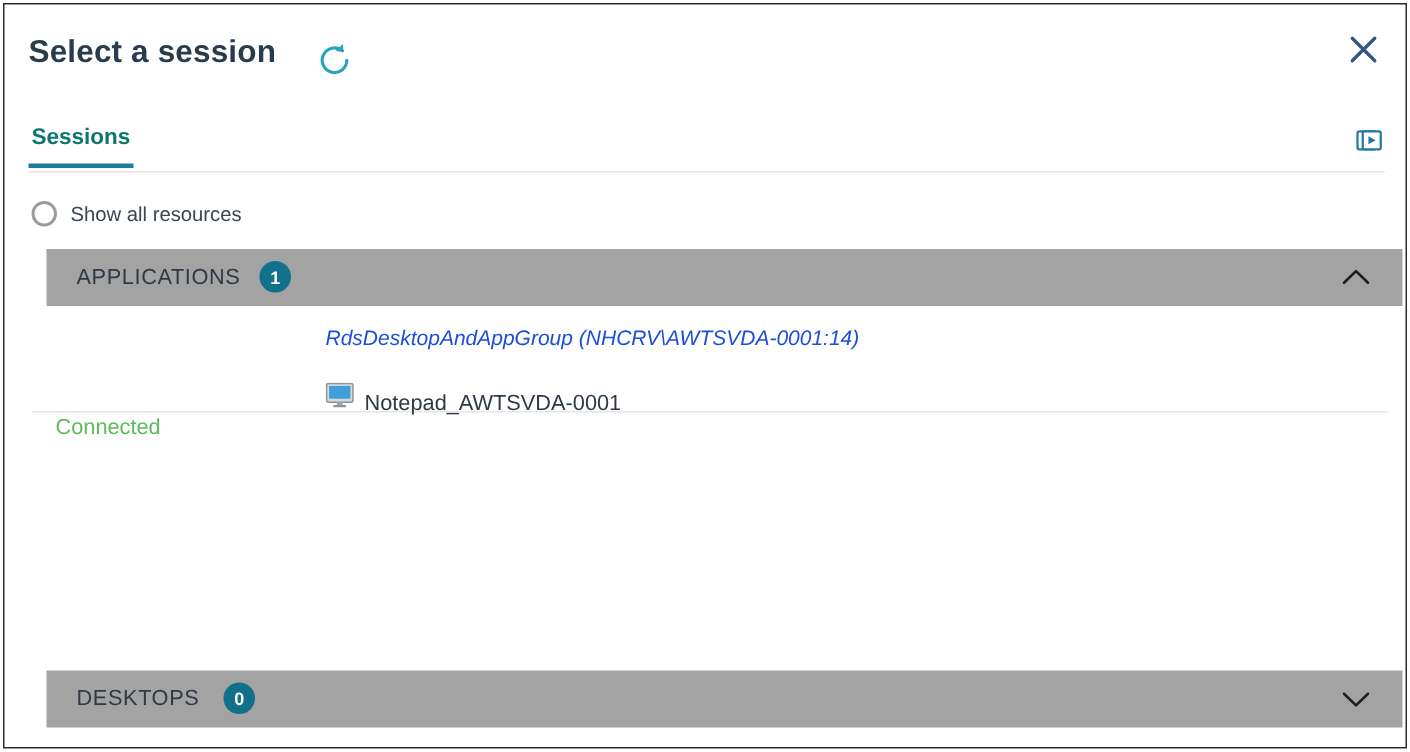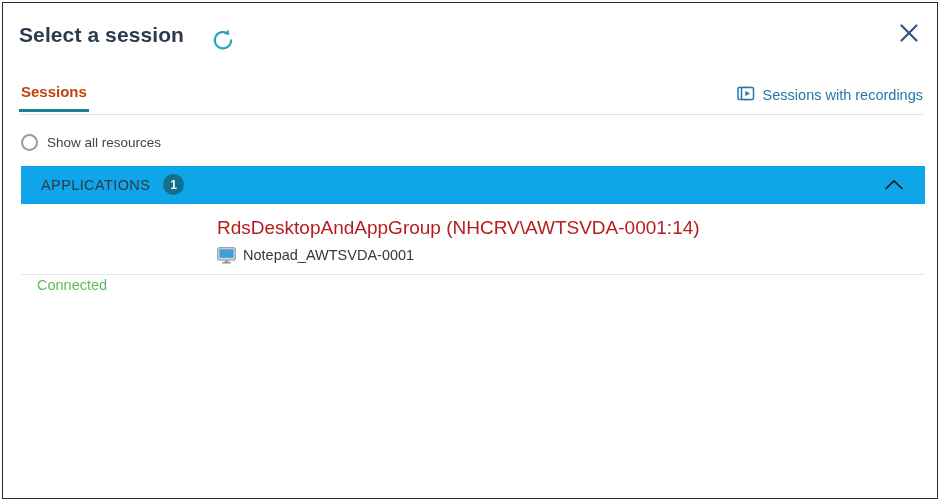--- a/index.html
+++ b/index.html
@@ -76,21 +76,21 @@
     width: 904px;
     height: 34px;
   }
   .tab {
     position: absolute;
     left: 0;
     top: 0;
     padding: 0 2px 9px 2px;
     font-size: 15px;
     font-weight: bold;
-    color: #c2410c;
+    color: #0f766e;
     cursor: pointer;
     white-space: nowrap;
   }
   .tab.active {
     border-bottom: 3px solid #1b7f95;
   }
   .tabstrip-line {
     position: absolute;
     left: 0;
     right: 0;
@@ -134,25 +134,25 @@
   }
   .resources-label {
     font-size: 13.5px;
     color: #3c4652;
     white-space: nowrap;
   }
 
   
   .section-band {
     position: absolute;
-    left: 18px;
+    left: 28px;
     width: 904px;
     height: 38px;
     box-sizing: border-box;
-    background: #0ea5e9;
+    background: #a3a3a3;
     cursor: pointer;
   }
   #applications-band { top: 163px; }
   #desktops-band { top: 444px; }
 
   .band-title {
     position: absolute;
     left: 20px;
     top: 11px;
     font-size: 14.5px;
@@ -204,31 +204,32 @@
     color: #5dbb5d;
     white-space: nowrap;
     margin-top: 44px;
   }
   .session-main {
     position: absolute;
     left: 196px;
     top: 9px;
   }
   .session-link {
-    font-size: 19px;
-    color: #b91c1c;
+    font-size: 14px;
+    color: #1d4ed8;
     cursor: pointer;
     white-space: nowrap;
     display: block;
+    font-style: italic;
   }
   .session-app {
     display: flex;
-    align-items: flex-start;
+    align-items: flex-end;
     gap: 7px;
-    margin-top: 8px;
+    margin-top: 22px;
   }
   .session-app-name {
     font-size: 14.5px;
     color: #2f3a46;
     white-space: nowrap;
   }
 
   .monitor-icon { flex: none; }
 </style>
 </head>
@@ -260,21 +261,20 @@
       <div class="tab active">Sessions</div>
 
       <div class="recordings-link">
         <span>
           <svg width="19" height="19" viewBox="0 0 19 19" aria-hidden="true">
             <rect x="1" y="3.5" width="12" height="12" rx="1.2" fill="none" stroke="#2578a5" stroke-width="1.5"></rect>
             <rect x="4.5" y="3.5" width="12" height="12" rx="1.2" fill="#ffffff" stroke="#2578a5" stroke-width="1.5"></rect>
             <path d="M8.3 6.9 L13.1 9.5 L8.3 12.1 Z" fill="#2578a5"></path>
           </svg>
         </span>
-        <span class="label">Sessions with recordings</span>
       </div>
     </div>
 
     <div class="resources-row">
       <span class="radio"></span>
       <span class="resources-label">Show all resources</span>
     </div>
 
     <div class="section-band" id="applications-band">
       <span class="band-title">APPLICATIONS</span>
@@ -299,15 +299,24 @@
               <rect x="2.4" y="2.3" width="14.2" height="8.5" fill="#3f9fd8"></rect>
               <rect x="7.6" y="13.1" width="3.8" height="2.1" fill="#9aa2aa"></rect>
               <rect x="5.2" y="15.0" width="8.6" height="1.5" rx="0.6" fill="#8c949c"></rect>
             </svg>
           </span>
           <span class="session-app-name">Notepad_AWTSVDA-0001</span>
         </div>
       </div>
     </div>
 
+    <div class="section-band" id="desktops-band">
+      <span class="band-title">DESKTOPS</span>
+      <span class="band-badge" id="desktops-badge">0</span>
+      <span class="band-chevron">
+        <svg width="22" height="18" viewBox="0 0 22 18" aria-hidden="true">
+          <path d="M3 5.5 L11 13.2 L19 5.5" fill="none" stroke="#1c1c1c" stroke-width="1.7" stroke-linecap="round" stroke-linejoin="round"></path>
+        </svg>
+      </span>
+    </div>
 
   </div>
 </div>
 
 </body></html>

